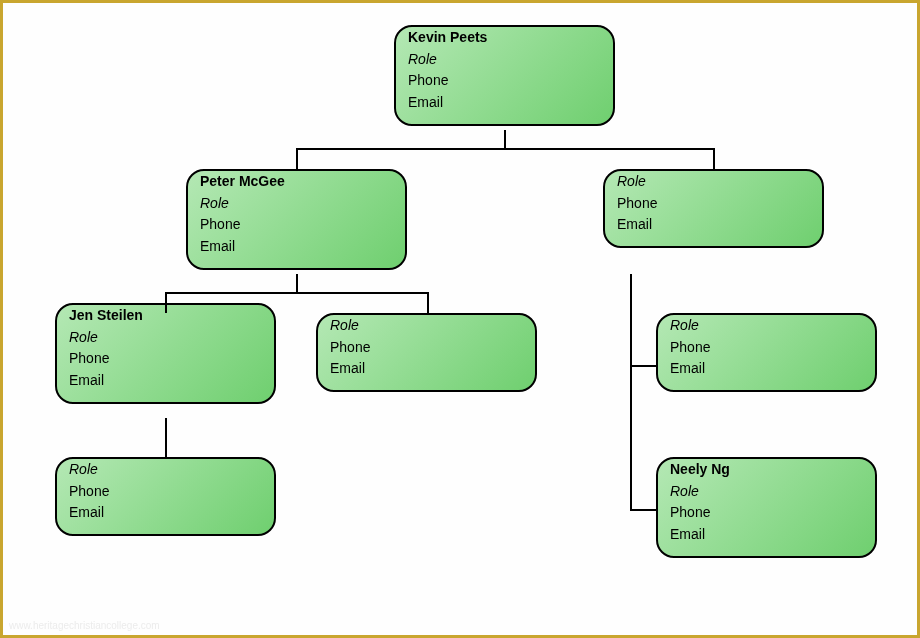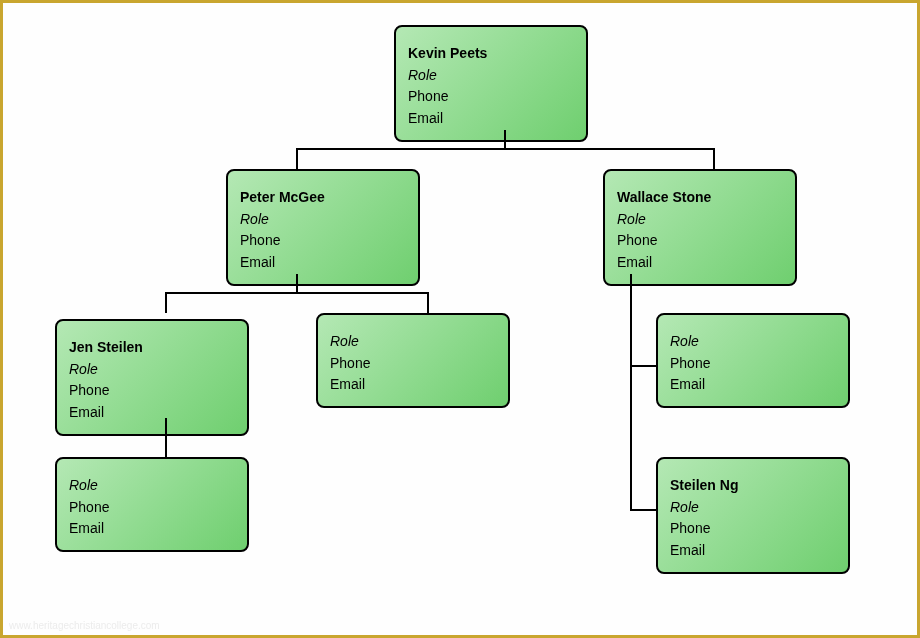--- a/index.html
+++ b/index.html
@@ -11,25 +11,25 @@
   }
   .frame {
     width: 920px;
     height: 638px;
     border: 3px solid #c9a62f;
     background: #fefefe;
     position: relative;
   }
   .node {
     position: absolute;
-    width: 194px;
+    width: 221px;
     background: linear-gradient(135deg, #b4e8b4 0%, #6fcf6f 100%);
     border: 2px solid #000;
-    border-radius: 8px;
-    padding: 16px 12px 10px 12px;
+    border-radius: 18px;
+    padding: 0 12px 10px 12px;
     font-size: 14px;
     line-height: 1.55;
     color: #000;
   }
   .node .name { font-weight: bold; }
   .node .role { font-style: italic; }
   .line {
     position: absolute;
     background: #000;
   }
@@ -49,35 +49,34 @@
 
 <div class="frame">
 
   <div class="node" style="left:391px; top:22px;">
     <div class="name">Kevin Peets</div>
     <div class="role">Role</div>
     <div>Phone</div>
     <div>Email</div>
   </div>
 
-  <div class="node" style="left:183px; top:166px;margin-left:40px;">
+  <div class="node" style="left:183px; top:166px;">
     <div class="name">Peter McGee</div>
     <div class="role">Role</div>
     <div>Phone</div>
     <div>Email</div>
   </div>
 
   <div class="node" style="left:600px; top:166px;">
-    <div class="name">Wallace Stone</div>
     <div class="role">Role</div>
     <div>Phone</div>
     <div>Email</div>
   </div>
 
-  <div class="node" style="left:52px; top:316px;">
+  <div class="node" style="left:52px; top:300px;">
     <div class="name">Jen Steilen</div>
     <div class="role">Role</div>
     <div>Phone</div>
     <div>Email</div>
   </div>
 
   <div class="node" style="left:313px; top:310px;">
     <div class="role">Role</div>
     <div>Phone</div>
     <div>Email</div>
@@ -89,21 +88,21 @@
     <div>Email</div>
   </div>
 
   <div class="node" style="left:52px; top:454px;">
     <div class="role">Role</div>
     <div>Phone</div>
     <div>Email</div>
   </div>
 
   <div class="node" style="left:653px; top:454px;">
-    <div class="name">Steilen Ng</div>
+    <div class="name">Neely Ng</div>
     <div class="role">Role</div>
     <div>Phone</div>
     <div>Email</div>
   </div>
 
   <div class="line lv" style="left:501px; top:127px; height:18px;"></div>
 
   <div class="line lh" style="left:293px; top:145px; width:419px;"></div>
 
   <div class="line lv" style="left:293px; top:145px; height:21px;"></div>

